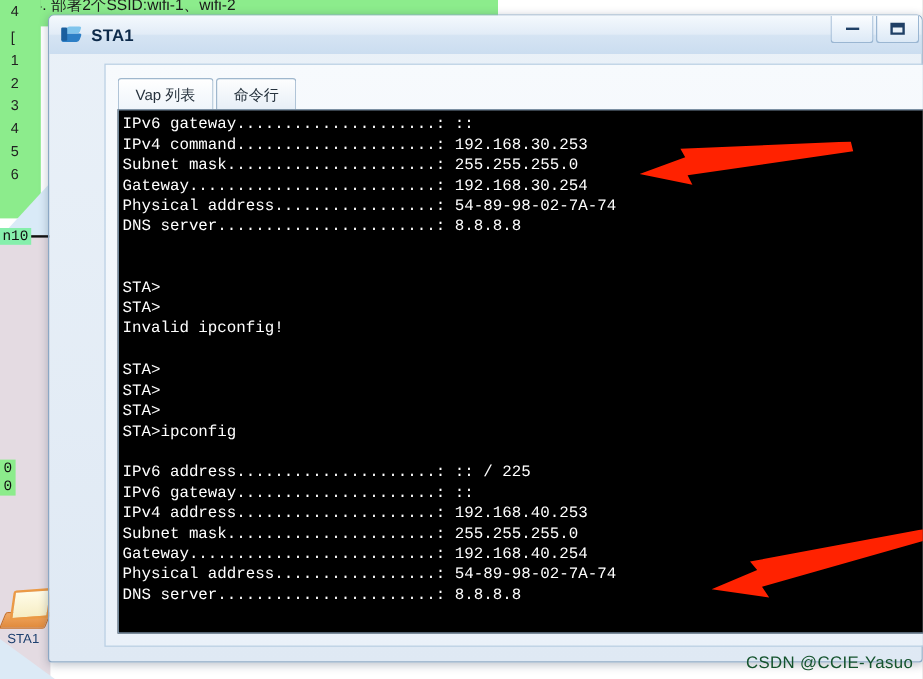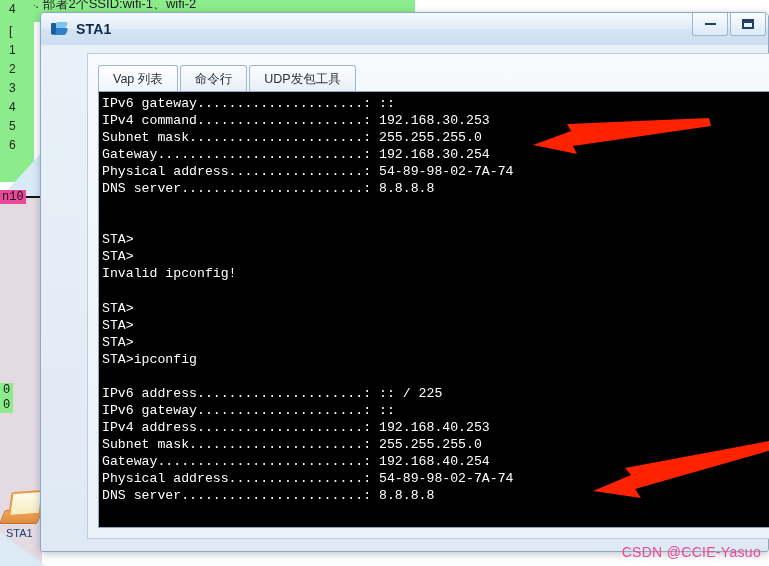--- a/index.html
+++ b/index.html
@@ -78,21 +78,21 @@
     top: 505px;
     width: 46px;
     height: 61px;
     background: #dceaf6;
     clip-path: polygon(0 45%, 100% 100%, 0 100%);
   }
   .bg-label-n10 {
     position: absolute;
     left: 0px;
     top: 190px;
-    background: #ec4899;
+    background: #86efac;
     color: #111;
     font-size: 12px;
     font-family: "Liberation Mono", monospace;
     padding: 0 2px;
     line-height: 14px;
   }
   .bg-label-zeros {
     position: absolute;
     left: 0px;
     top: 383px;
@@ -308,21 +308,21 @@
   
   .arrow {
     position: absolute;
     pointer-events: none;
   }
   .watermark {
     position: absolute;
     right: 8px;
     bottom: 6px;
     font-size: 14px;
-    color: #ec4899;
+    color: #14532d;
     font-family: "Liberation Sans", sans-serif;
     letter-spacing: .3px;
   }
 </style>
 </head>
 <body>
 
 <div id="desktop-bg">
 
   <div class="bg-doc-strip">
@@ -377,21 +377,20 @@
       </div>
     </div>
   </div>
 
   <div class="win-body">
     <div class="win-inner">
 
       <div class="tabstrip">
         <div class="tab selected">Vap 列表</div>
         <div class="tab">命令行</div>
-        <div class="tab">UDP发包工具</div>
       </div>
 
       <div class="terminal" id="terminal" style="background: rgb(0, 0, 0);">
           <div class="term-line">IPv6 gateway.....................: ::</div>
           <div class="term-line">IPv4 command.....................: 192.168.30.253</div>
           <div class="term-line">Subnet mask......................: 255.255.255.0</div>
           <div class="term-line">Gateway..........................: 192.168.30.254</div>
           <div class="term-line">Physical address.................: 54-89-98-02-7A-74</div>
           <div class="term-line">DNS server.......................: 8.8.8.8</div>
           <div class="term-line"></div>

